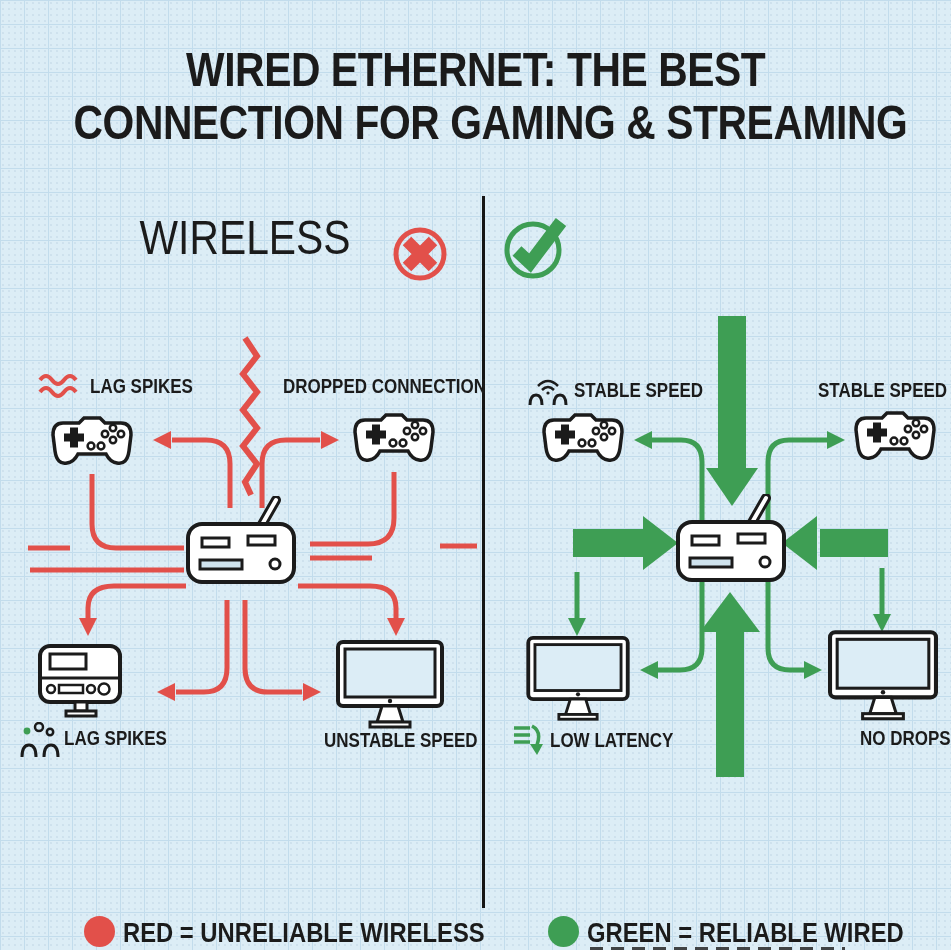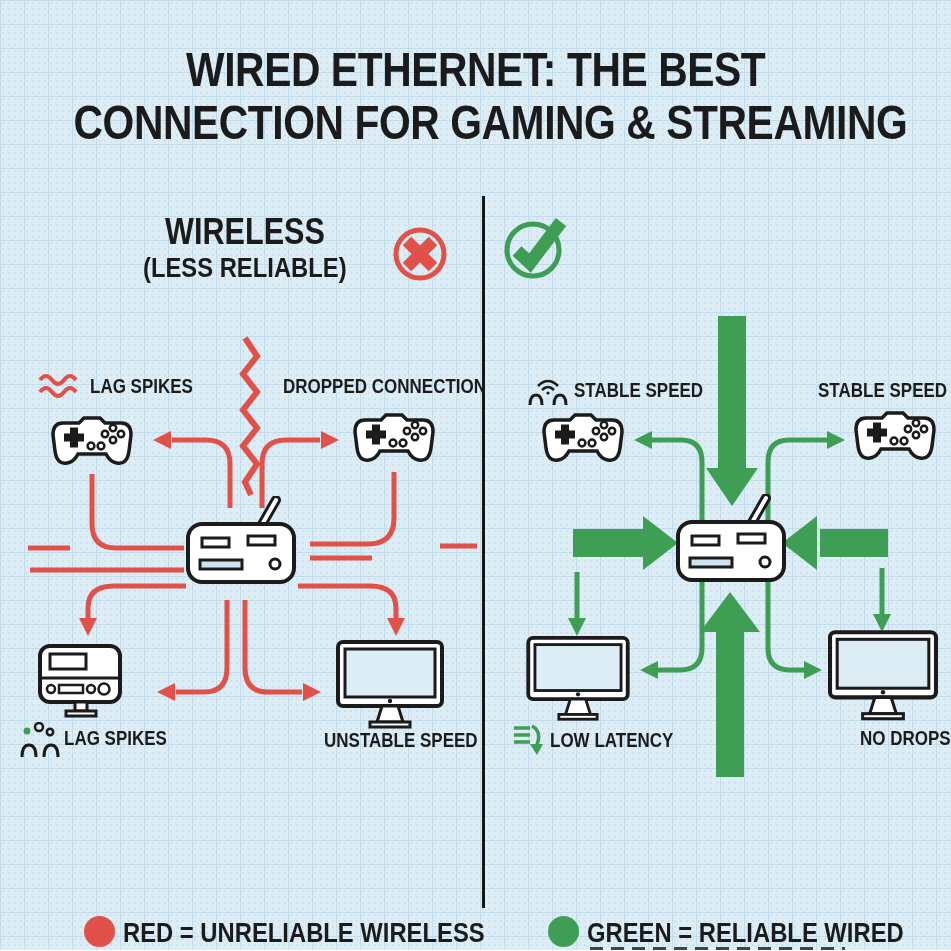--- a/index.html
+++ b/index.html
@@ -15,21 +15,21 @@
       linear-gradient(var(--grid) 1px, transparent 1px),
       linear-gradient(90deg, var(--grid) 1px, transparent 1px);
     background-size:6px 6px, 24px 24px, 24px 24px;
   }
   .abs{position:absolute;}
   .cond{display:inline-block; transform:scaleX(.85); transform-origin:center top; white-space:nowrap;}
   .title{
     left:0; right:0; top:44px; text-align:center;
     font-size:48px; font-weight:bold; line-height:1.1; letter-spacing:-.5px;
   }
-  .panel-heading{font-size:36px; font-weight:bold; line-height:1; text-align:center;}
+  .panel-heading{font-size:48px; font-weight:normal; line-height:1; text-align:center;}
   .panel-sub{font-size:28px; font-weight:bold; line-height:1; text-align:center; margin-top:4px;}
   .label{
     font-weight:bold; font-size:20px; white-space:nowrap; line-height:1;
     transform:scaleX(.85); transform-origin:left top;
   }
   .label.ctr{transform-origin:center top; text-align:center;}
   .legend-text{font-weight:bold; font-size:28px; white-space:nowrap; transform:scaleX(.85); transform-origin:left top;}
   .divider{width:3px; background:#151515;}
   .dot{width:31px; height:31px; border-radius:50%;}
   .dot.red{background:var(--red);}
@@ -176,21 +176,20 @@
     <polygon class="green-fill" points="845,440 827,431 827,449"></polygon>
     <polygon class="green-fill" points="822,670 804,661 804,679"></polygon>
     <path class="green-line" d="M577 572 V618"></path>
     <polygon class="green-fill" points="577,636 568,618 586,618"></polygon>
     <path class="green-line" d="M882 568 V614"></path>
     <polygon class="green-fill" points="882,632 873,614 891,614"></polygon>
   </svg>
 
   <div class="abs" style="left:90px; top:214px; width:310px;">
     <div class="panel-heading"><span class="cond">WIRELESS</span></div>
-    <div class="panel-sub"><span class="cond">(LESS RELIABLE)</span></div>
   </div>
   <svg class="abs" style="left:392px; top:226px;" width="56" height="56">
       <use href="#sym-xcircle"></use>
     </svg>
 
   <svg class="abs" style="left:38px; top:372px;" width="42" height="26">
       <use href="#sym-waves"></use>
     </svg>
   <div class="abs label" style="left:90px; top:376px;">LAG SPIKES</div>
   <div class="abs label" style="left:283px; top:376px;">DROPPED CONNECTION</div>

